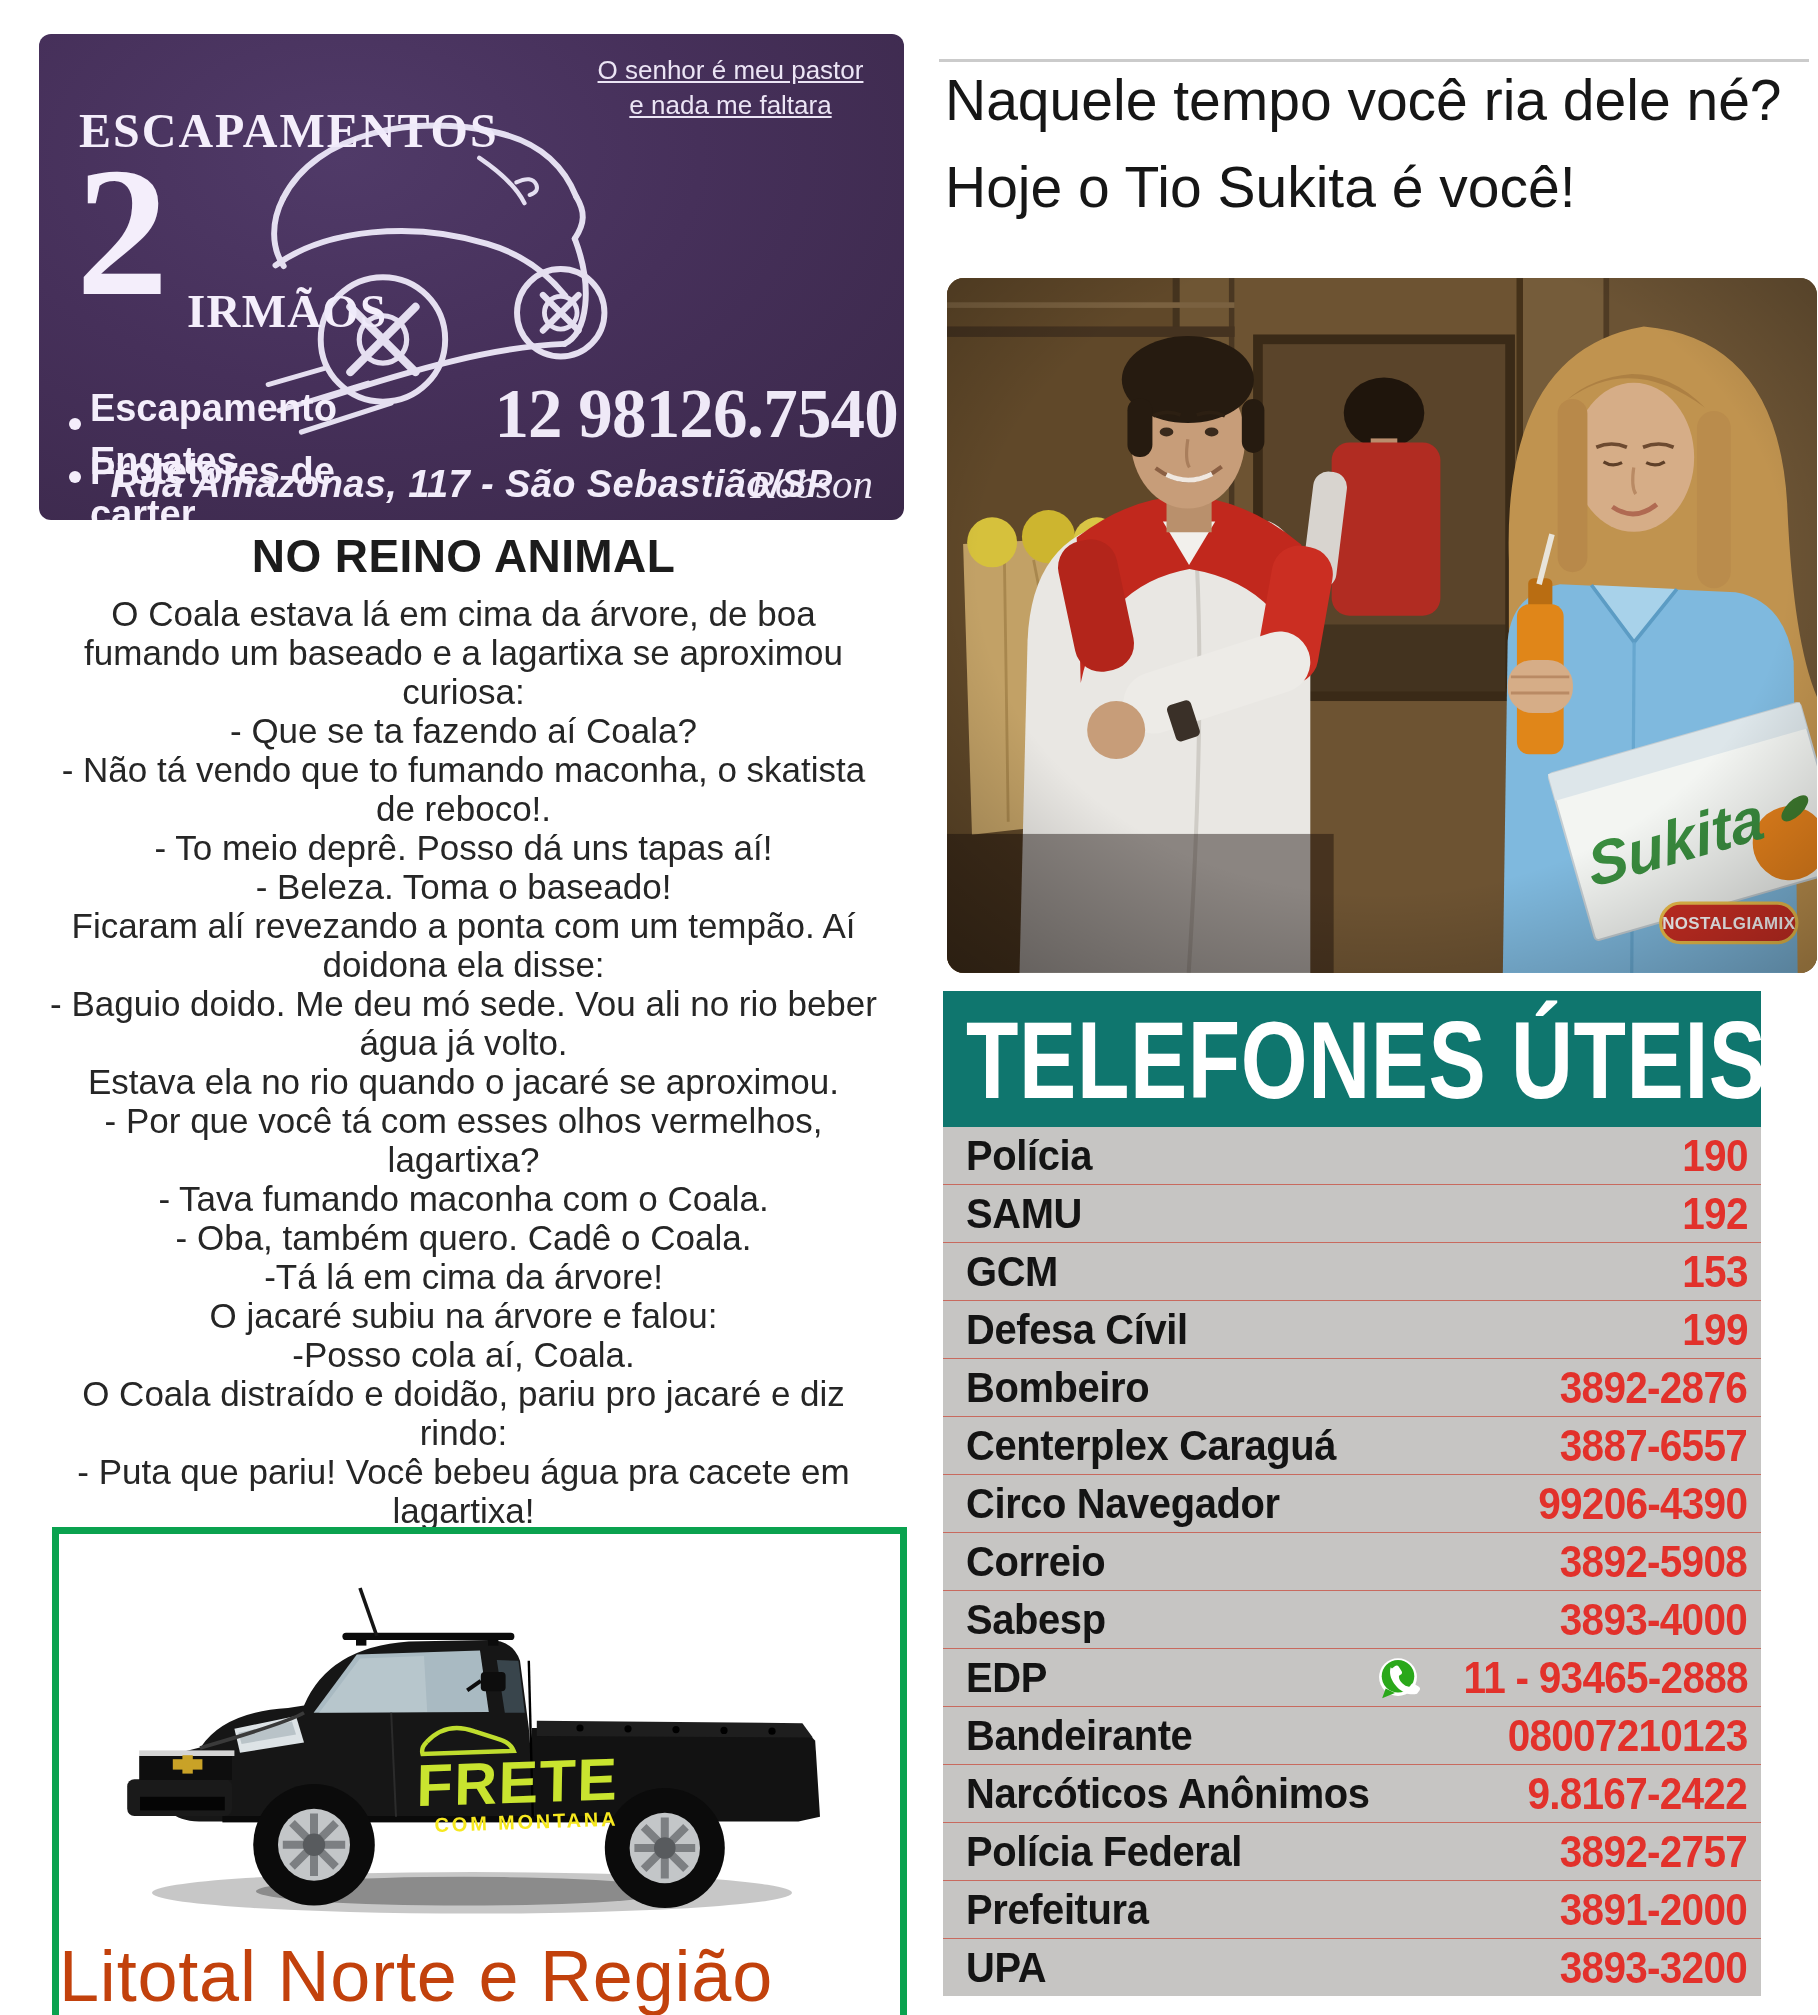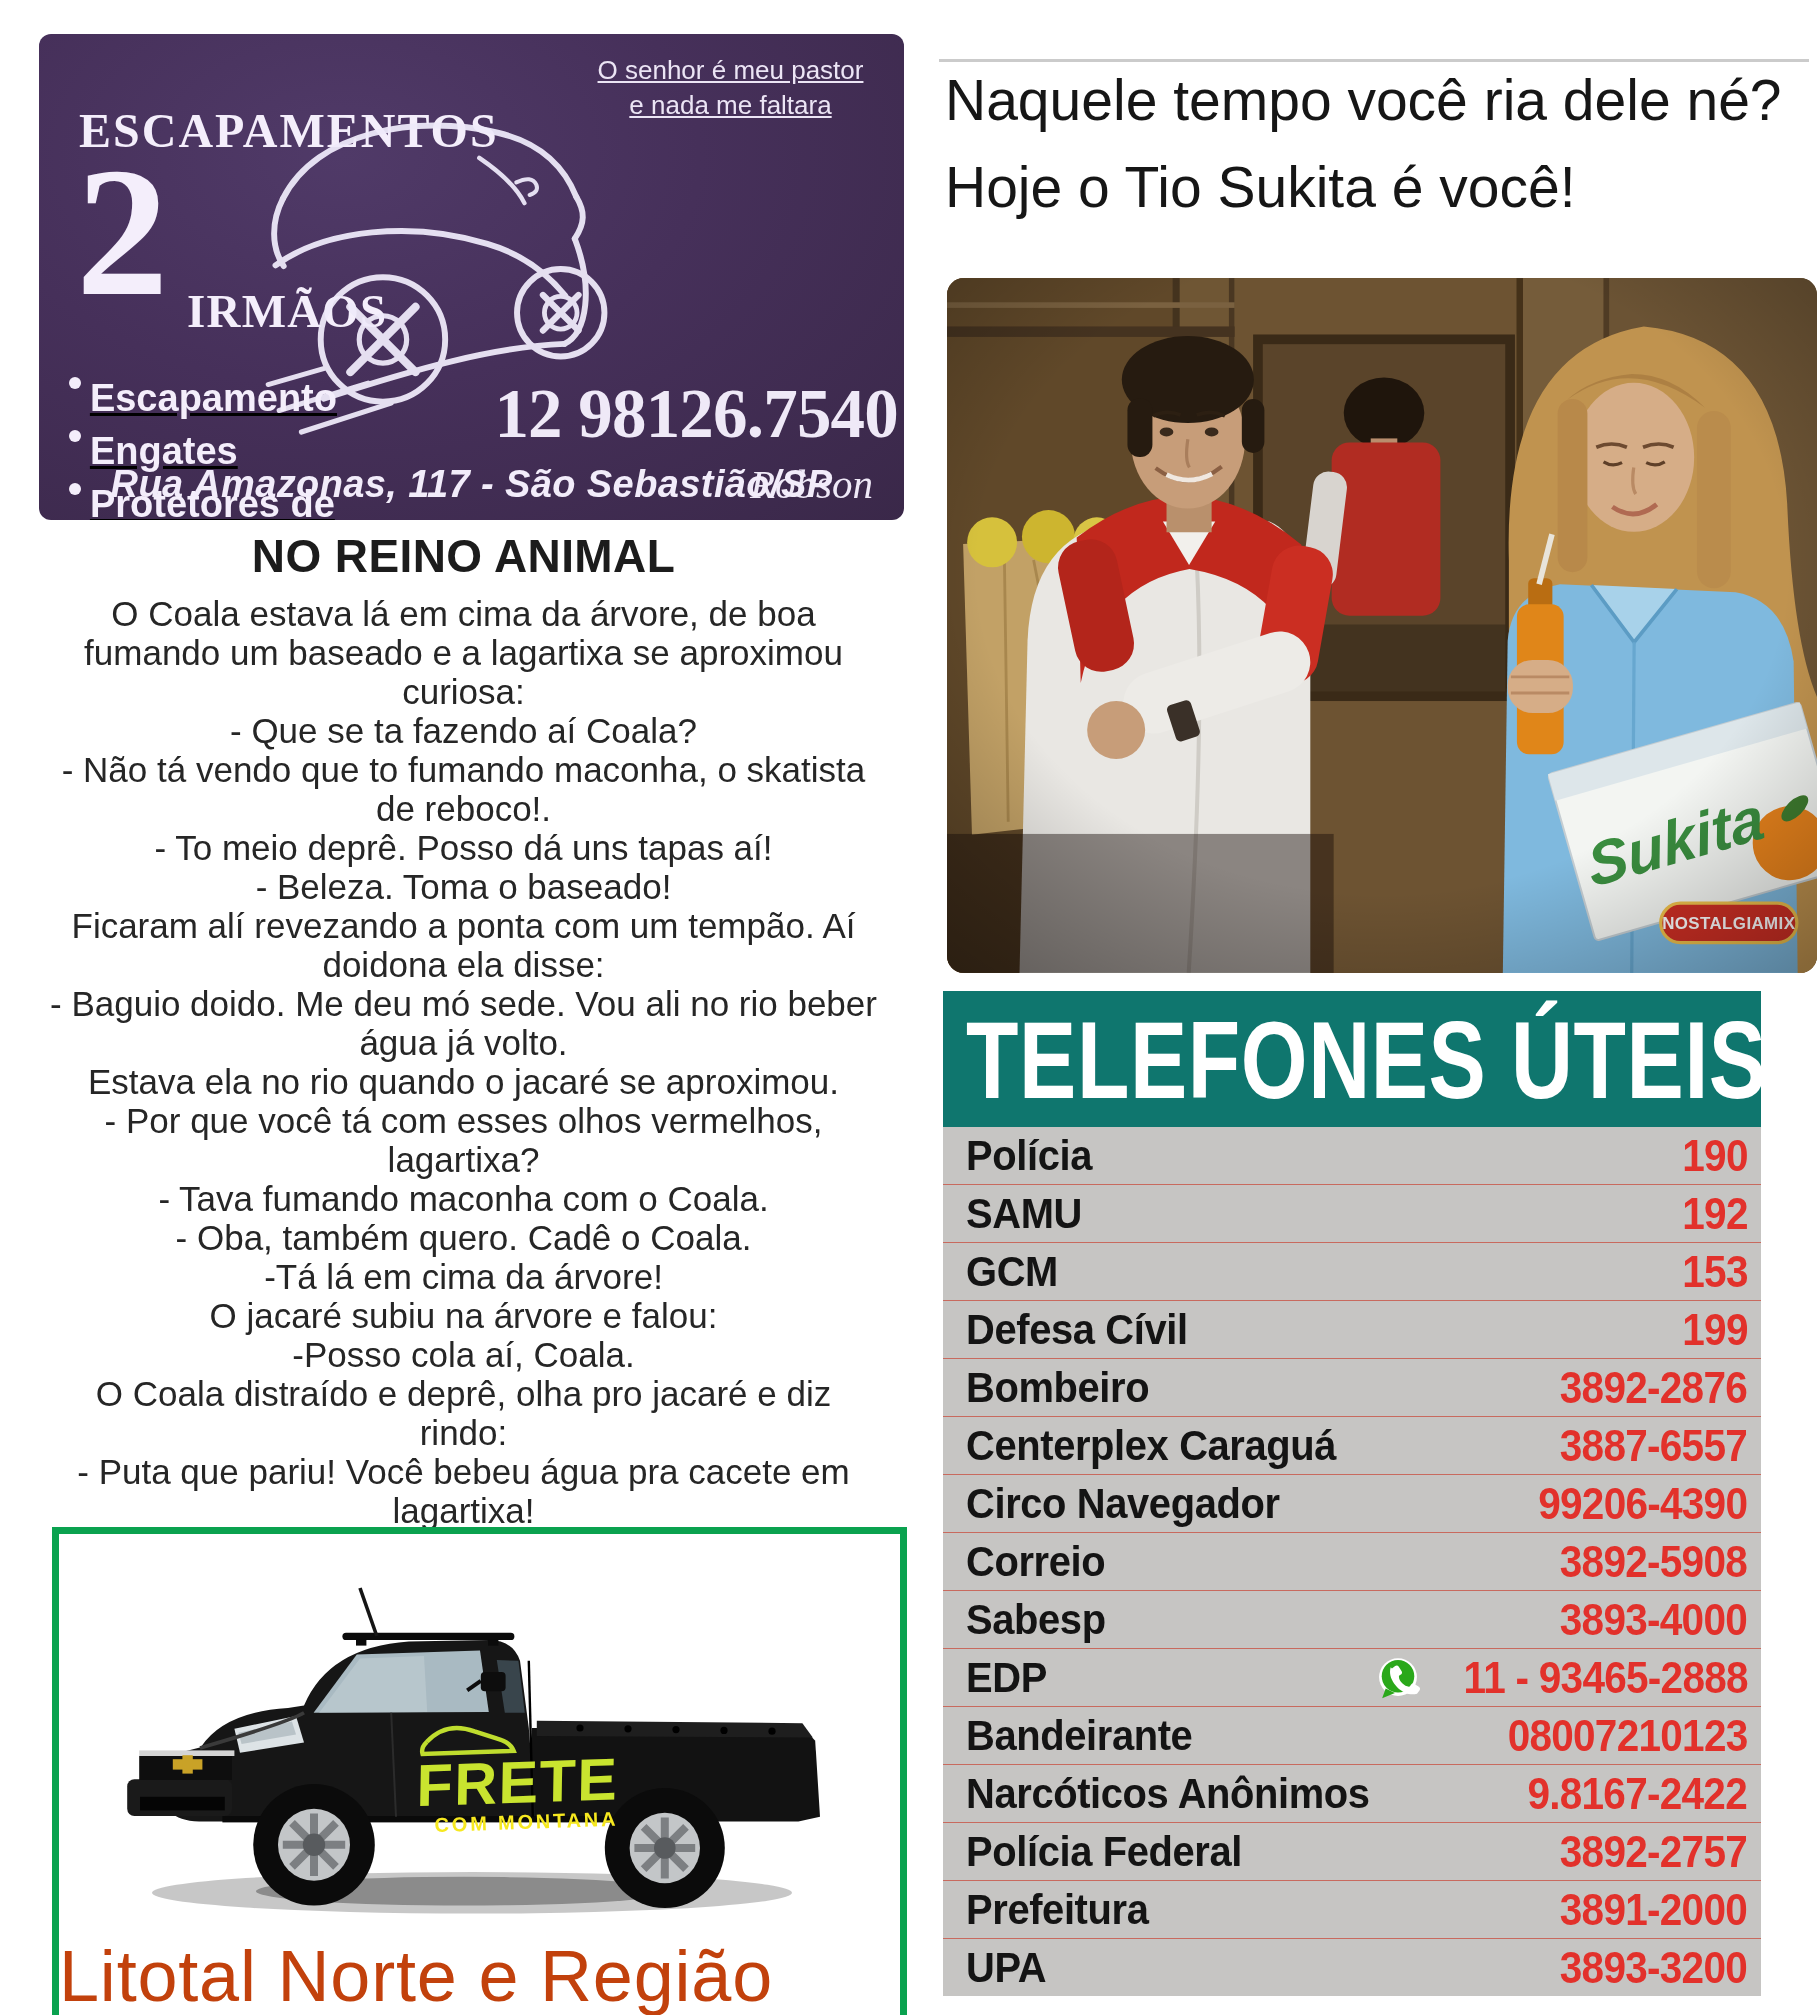--- a/index.html
+++ b/index.html
@@ -18,21 +18,21 @@
   .verse{right:18.5px;top:19.3px;width:310px;text-align:center;color:#ece5f5;
     font-size:26px;line-height:1.32;font-weight:400;text-decoration:underline;}
   .brand-top{left:40px;top:69px;color:#f4eefb;font-family:"Liberation Serif",serif;
     font-weight:700;font-size:48px;letter-spacing:2px;}
   .brand-2{left:37px;top:110px;color:#f4eefb;font-family:"Liberation Serif",serif;
     font-weight:700;font-size:185px;line-height:0.95;}
   .brand-irmaos{left:148px;top:250px;color:#f4eefb;font-family:"Liberation Serif",serif;
     font-weight:700;font-size:47px;letter-spacing:1.2px;}
   .car-art{left:218px;top:48px;width:463px;height:363px;}
   .services{left:30px;top:343px;width:363px;}
-  .svc-row{display:flex;align-items:flex-start;height:53px;text-decoration:underline;}
+  .svc-row{display:flex;align-items:flex-end;height:53px;}
   .svc-dot{width:12px;height:12px;border-radius:50%;background:#f4eefb;margin-right:8.9px;flex:0 0 auto;}
   .svc-label{color:#f4eefb;font-size:38px;font-weight:700;letter-spacing:0px;}
   .p-phone{left:476px;top:341px;width:383px;display:flex;align-items:center;justify-content:flex-end;gap:10.5px;}
   .p-phone-num{color:#efe9f7;font-family:"Liberation Serif",serif;font-weight:700;font-size:69px;letter-spacing:-0.8px;white-space:nowrap;}
   .p-robson{left:576px;top:426px;width:258px;text-align:right;color:#efe9f7;
     font-family:"Liberation Serif",serif;font-style:italic;font-size:41px;}
   .p-address{left:0;bottom:13.7px;width:100%;text-align:center;color:#f2ecfa;
     font-size:38px;font-weight:700;font-style:italic;letter-spacing:0.4px;}
 
   
@@ -179,21 +179,21 @@
       <div class="joke-line">- Tava fumando maconha com o Coala.</div>
 
       <div class="joke-line">- Oba, também quero. Cadê o Coala.</div>
 
       <div class="joke-line">-Tá lá em cima da árvore!</div>
 
       <div class="joke-line">O jacaré subiu na árvore e falou:</div>
 
       <div class="joke-line">-Posso cola aí, Coala.</div>
 
-      <div class="joke-line">O Coala distraído e deprê, olha pro jacaré e diz</div>
+      <div class="joke-line">O Coala distraído e doidão, pariu pro jacaré e diz</div>
 
       <div class="joke-line">rindo:</div>
 
       <div class="joke-line">- Puta que pariu! Você bebeu água pra cacete em</div>
 
       <div class="joke-line">lagartixa!</div>
     </div>
 </div>
 
 <div class="abs frete-ad">

